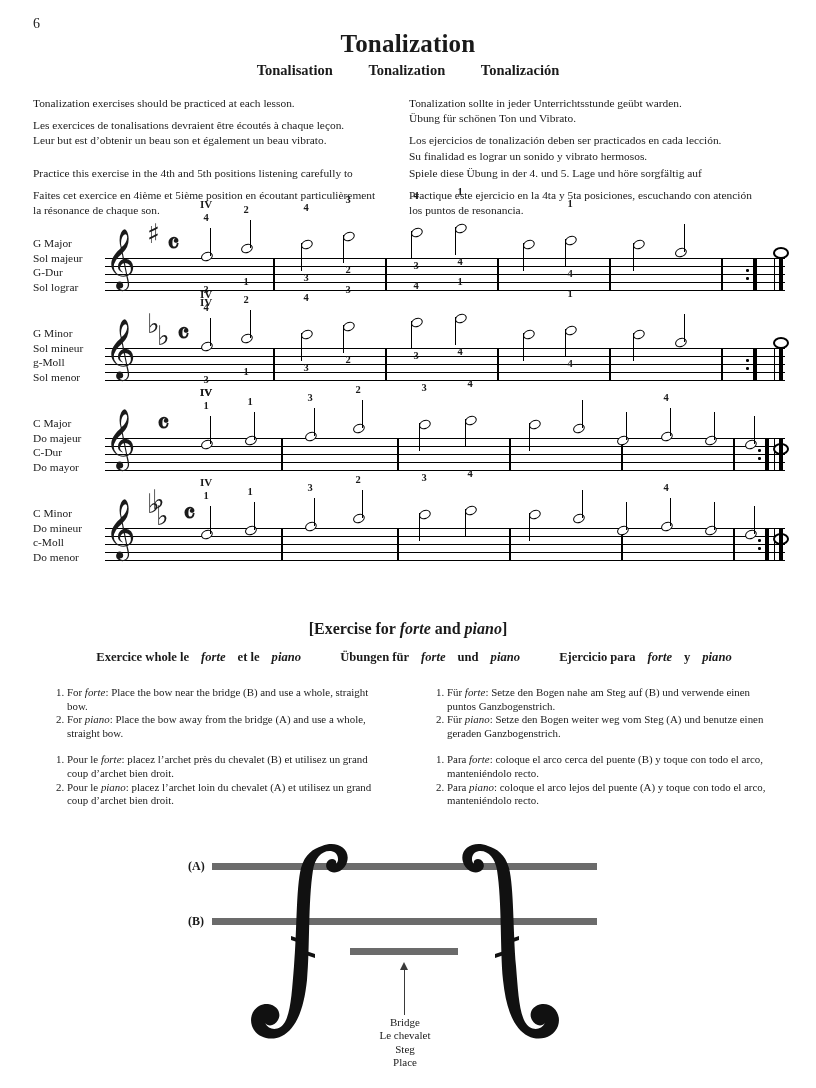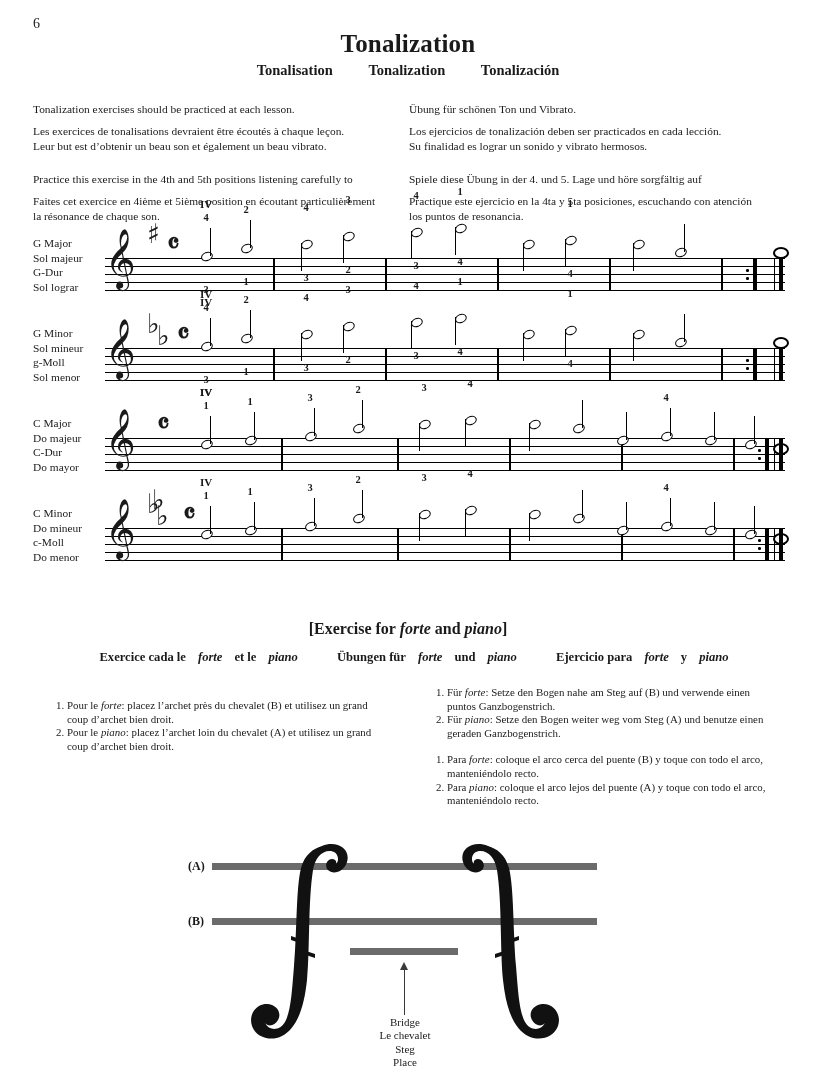--- a/index.html
+++ b/index.html
@@ -15,21 +15,21 @@
 
   .title{position:absolute;left:0;top:30px;width:816px;text-align:center;
          font-size:25px;font-weight:bold;letter-spacing:.2px;}
   .subtitles{position:absolute;left:0;top:62px;width:816px;text-align:center;
              font-size:14.5px;font-weight:bold;}
   .subtitles span{display:inline-block;margin:0 16px;}
 
   .coltext{position:absolute;font-size:11.4px;line-height:15.2px;}
   .col-left{left:33px;width:372px;}
   .col-right{left:409px;width:372px;}
-  .para{margin:18px 0 0 0;}
+  .para{margin:12px 0 0 0;}
   .para+.para{margin-top:7px;}
 
   
   .system{position:absolute;left:33px;width:752px;}
   .keylabels{position:absolute;left:0;top:0;width:72px;font-size:11.4px;line-height:14.6px;}
   .staffwrap{position:absolute;left:72px;top:0;width:680px;height:74px;}
   .staff{position:absolute;left:0;top:22px;width:680px;height:32px;}
   .staff .ln{position:absolute;left:0;width:680px;height:1.1px;background:#000;}
   .staff .ln.l0{top:0}
   .staff .ln.l1{top:8px}
@@ -101,20 +101,21 @@
       <div>Tonalization exercises should be practiced at each lesson.</div>
     </div>
     <div class="para">
       <div>Les exercices de tonalisations devraient être écoutés à chaque leçon.</div>
       <div>Leur but est d’obtenir un beau son et également un beau vibrato.</div>
     </div>
   </div>
 
   <div class="coltext col-right" style="top:84px">
     <div class="para">
+      <div>Tonalization sollte in jeder Unterrichtsstunde geübt warden.</div>
       <div>Übung für schönen Ton und Vibrato.</div>
     </div>
     <div class="para">
       <div>Los ejercicios de tonalización deben ser practicados en cada lección.</div>
       <div>Su finalidad es lograr un sonido y vibrato hermosos.</div>
     </div>
   </div>
 
   <div class="coltext col-left" style="top:154px">
     <div class="para">
@@ -399,26 +400,30 @@
           <div class="bar thick" style="left:674px"></div>
         </div>
       </div>
     </div>
 
   <div class="fp-title" style="top:620px">
     <span>[Exercise for </span><i>forte</i><span> and </span><i>piano</i><span>]</span>
   </div>
 
   <div class="fp-sub" style="top:650px">
-    <span><span>Exercice cada le </span><i>forte</i><span> et le </span><i>piano</i></span>
+    <span><span>Exercice whole le </span><i>forte</i><span> et le </span><i>piano</i></span>
     <span><span>Übungen für </span><i>forte</i><span> und </span><i>piano</i></span>
     <span><span>Ejercicio para </span><i>forte</i><span> y </span><i>piano</i></span>
   </div>
 
   <div class="lst" style="left:48px;top:686px;width:340px">
+    <ol id="list-en">
+        <li><span>For </span><i>forte</i><span>: Place the bow near the bridge (B) and use a whole, straight bow.</span></li>
+        <li><span>For </span><i>piano</i><span>: Place the bow away from the bridge (A) and use a whole, straight bow.</span></li>
+      </ol>
     <div class="lst-gap"></div>
     <ol id="list-fr">
         <li><span>Pour le </span><i>forte</i><span>: placez l’archet près du chevalet (B) et utilisez un grand coup d’archet bien droit.</span></li>
         <li><span>Pour le </span><i>piano</i><span>: placez l’archet loin du chevalet (A) et utilisez un grand coup d’archet bien droit.</span></li>
       </ol>
   </div>
 
   <div class="lst" style="left:428px;top:686px;width:340px">
     <ol id="list-de">
         <li><span>Für </span><i>forte</i><span>: Setze den Bogen nahe am Steg auf (B) und verwende einen puntos Ganzbogenstrich.</span></li>

